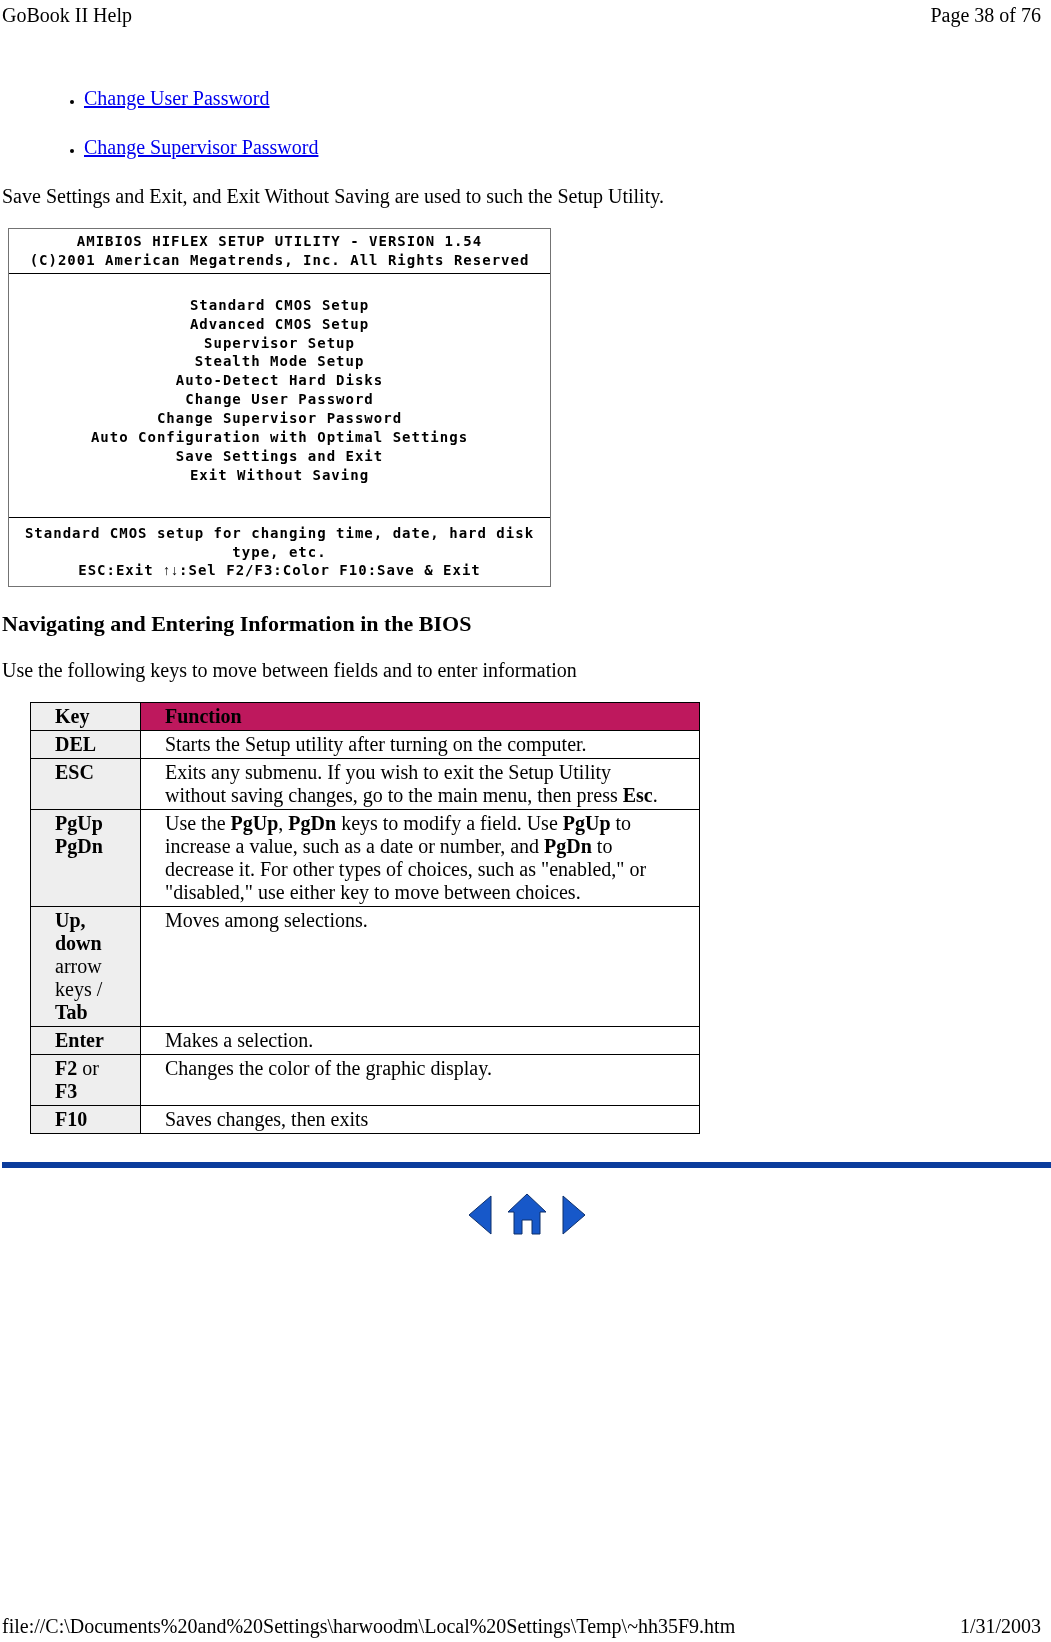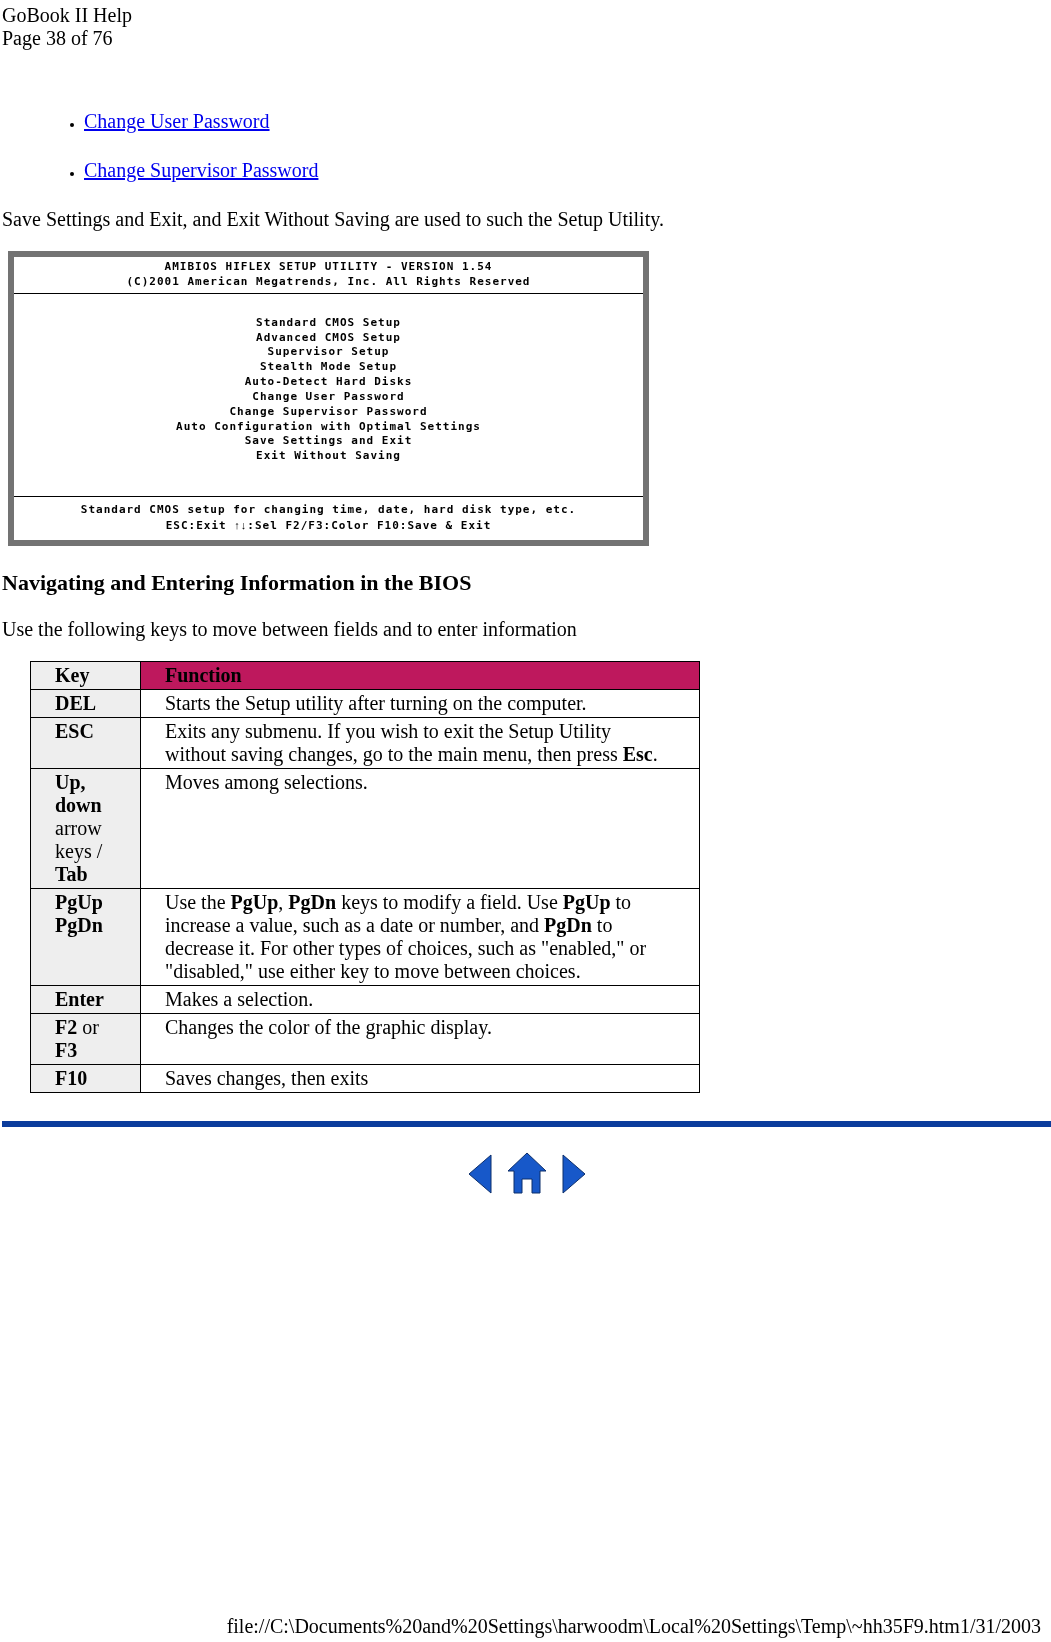--- a/index.html
+++ b/index.html
@@ -13,21 +13,20 @@
       background: white;
       width: 1051px;
       height: 1642px;
       position: relative;
     }
     .header {
       display: flex;
       justify-content: space-between;
       padding: 4px 10px 0 2px;
       font-size: 20px;
-      flex-direction: column;
     }
     .content {
       padding: 0 0 0 2px;
     }
     .bullet-list {
       list-style-type: disc;
       margin-left: 82px;
       margin-top: 60px;
     }
     .bullet-list li {
@@ -42,25 +41,25 @@
       text-decoration: underline;
       font-size: 20px;
       cursor: pointer;
     }
     .para {
       margin-top: 18px;
       margin-bottom: 20px;
       font-size: 20px;
     }
     .bios-box {
-      border: 6px solid #737373;
-      width: 641px;
+      border: 1px solid #737373;
+      width: 543px;
       margin-left: 6px;
       font-family: monospace;
-      font-size: 11px;
+      font-size: 14px;
       line-height: 1.35;
     }
     .bios-section {
       border-bottom: 1px solid #000;
       padding: 3px 6px;
       text-align: center;
       letter-spacing: 1px;
       font-weight: bold;
     }
     .bios-section:last-child {
@@ -114,21 +113,21 @@
     }
     .nav-icons svg {
       vertical-align: middle;
     }
     .footer {
       position: absolute;
       bottom: 4px;
       left: 2px;
       right: 10px;
       display: flex;
-      justify-content: flex-end;
+      justify-content: space-between;
       font-size: 20px;
       margin-top: 7px;
     }
     .normal-weight {
       font-weight: normal;
     }
     .arrow-symbol {
       font-family: sans-serif;
     }
   </style>
@@ -185,26 +184,26 @@
     <tbody id="table-body">
         <tr>
           <td class="key-col"><b>DEL</b></td>
           <td>Starts the Setup utility after turning on the computer.</td>
         </tr>
         <tr>
           <td class="key-col"><b>ESC</b></td>
           <td>Exits any submenu.  If you wish to exit the Setup Utility without saving changes, go to the main menu, then press <b>Esc</b>.</td>
         </tr>
         <tr>
+          <td class="key-col"><b>PgUp PgDn</b></td>
+          <td>Use the <b>PgUp</b>, <b>PgDn</b> keys to modify a field.  Use <b>PgUp</b> to increase a value, such as a date or number, and <b>PgDn</b> to decrease it.  For other types of choices, such as "enabled," or "disabled," use either key to move between choices.</td>
+        </tr>
+        <tr>
           <td class="key-col"><b>Up</b>, <b>down</b> <span class="normal-weight">arrow keys /</span> <b>Tab</b></td>
           <td>Moves among selections.</td>
-        </tr>
-        <tr>
-          <td class="key-col"><b>PgUp PgDn</b></td>
-          <td>Use the <b>PgUp</b>, <b>PgDn</b> keys to modify a field.  Use <b>PgUp</b> to increase a value, such as a date or number, and <b>PgDn</b> to decrease it.  For other types of choices, such as "enabled," or "disabled," use either key to move between choices.</td>
         </tr>
         <tr>
           <td class="key-col"><b>Enter</b></td>
           <td>Makes a selection.</td>
         </tr>
         <tr>
           <td class="key-col"><b>F2</b> <span class="normal-weight">or</span> <b>F3</b></td>
           <td>Changes the color of the graphic display.</td>
         </tr>
         <tr>

